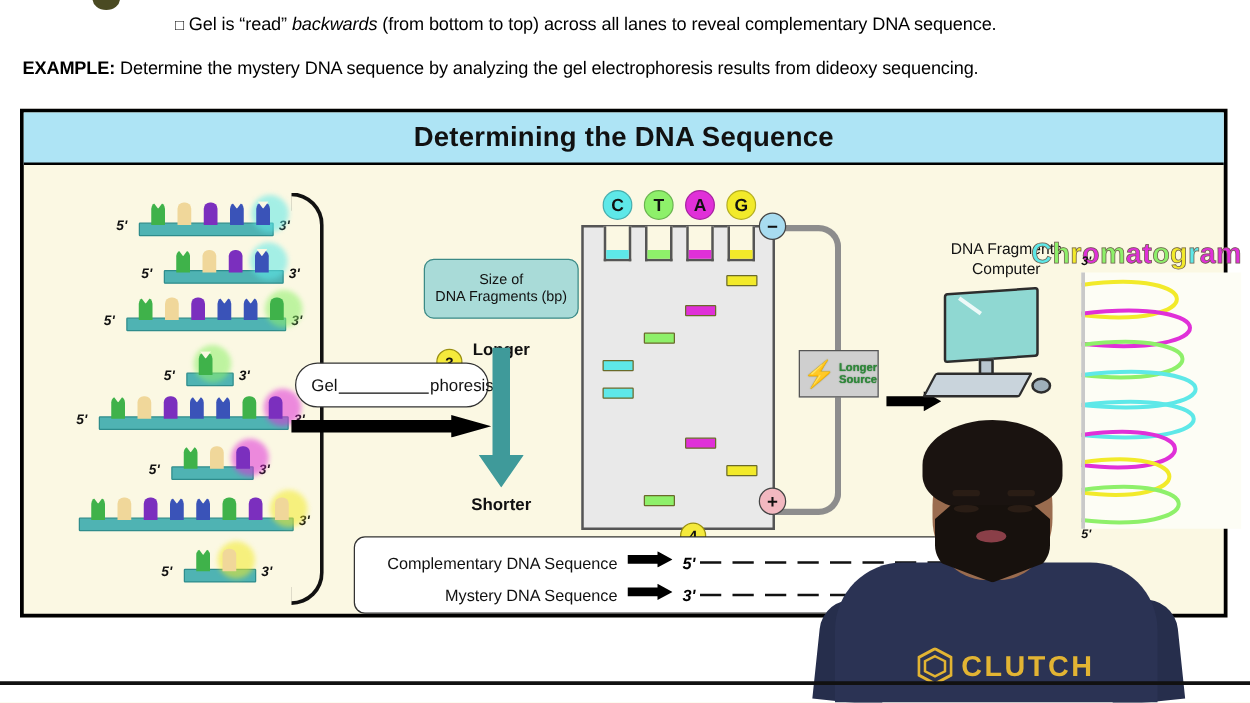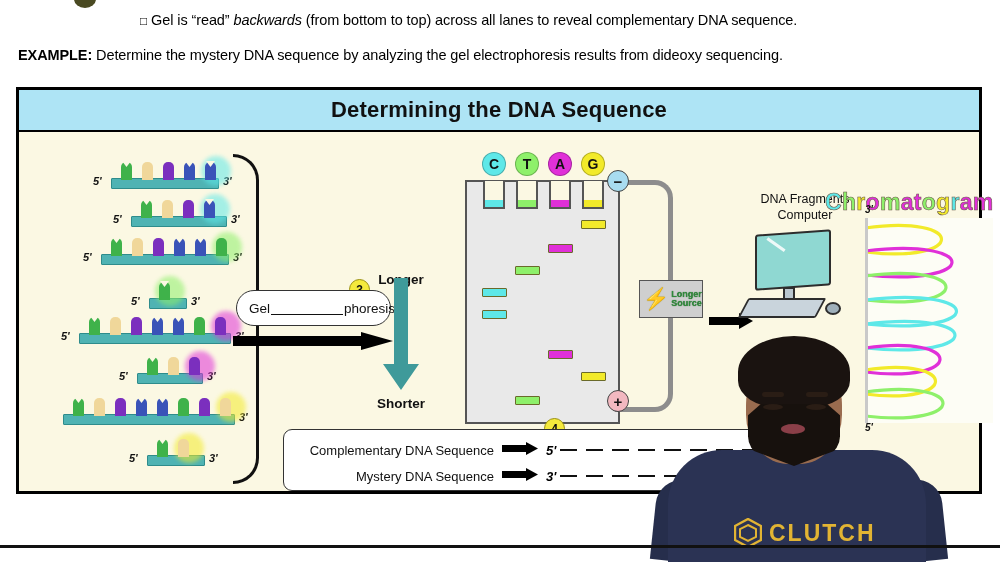--- a/index.html
+++ b/index.html
@@ -351,20 +351,26 @@
       <span class="w1">Gel</span>
       <span class="blank"></span>
       <span>phoresis</span>
     </div>
     <div class="bigarrow">
       <svg width="160" height="18" viewBox="0 0 160 18">
           <path d="M0 4 H128 V0 L160 9 L128 18 V14 H0 Z" fill="#000"></path>
         </svg>
     </div>
 
+    <div class="sizebox">
+      <div>
+        <div>Size of</div>
+        <div>DNA Fragments (bp)</div>
+      </div>
+    </div>
     <div class="longer">Longer</div>
     <div class="shorter">Shorter</div>
     <div style="position:absolute;left:364px;top:146px;">
       <svg width="36" height="112" viewBox="0 0 36 112">
           <path d="M11 0 H25 V86 H36 L18 112 L0 86 H11 Z" fill="#3f9a9a"></path>
         </svg>
     </div>
 
     <div id="basecircles">
         <div class="basecircle" style="left: 463px; top: 20px; background: rgb(94, 232, 232);">C</div>

